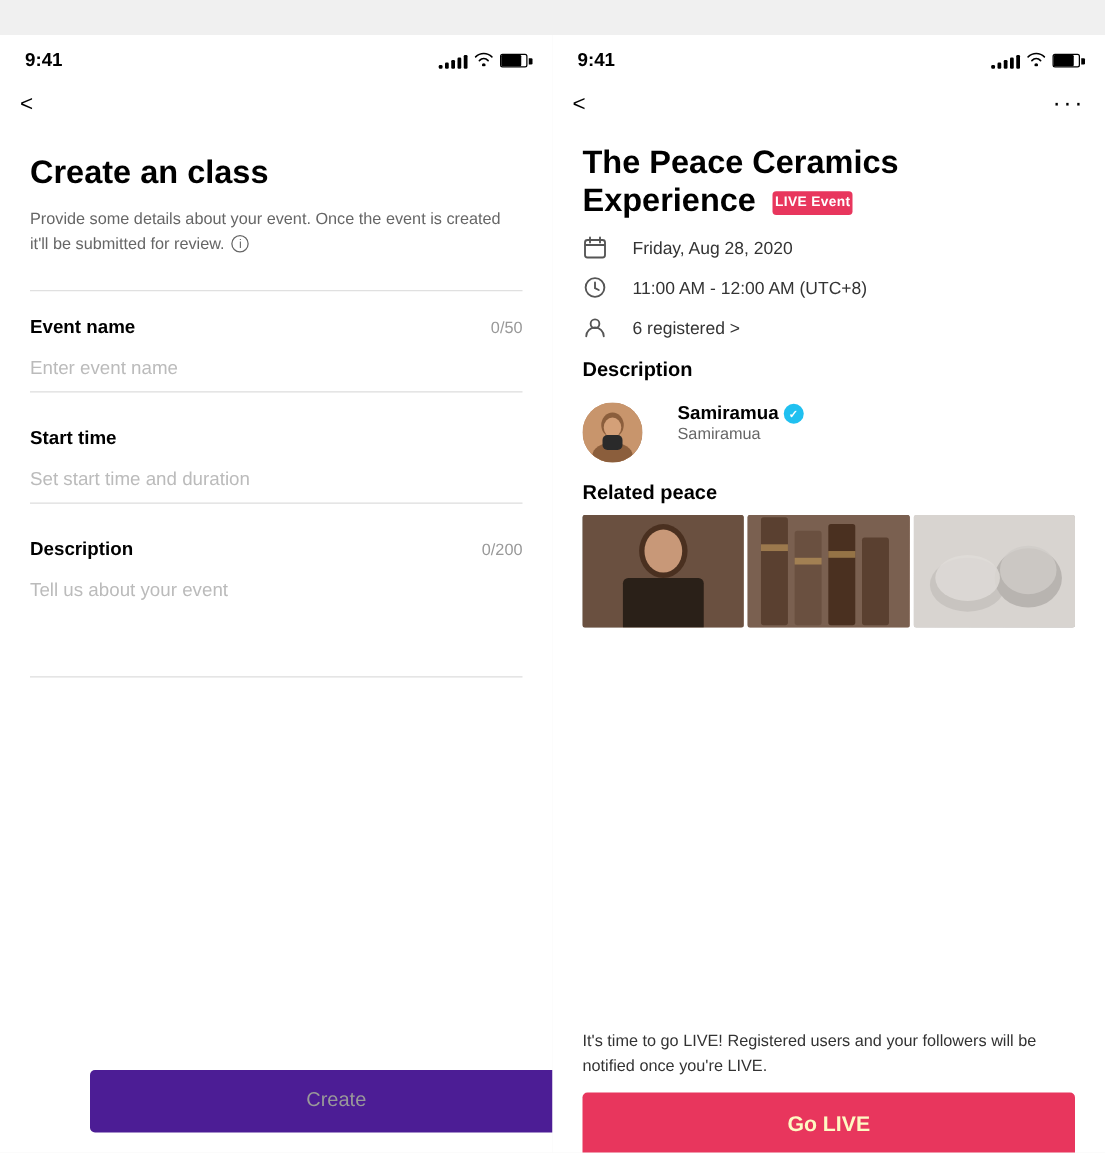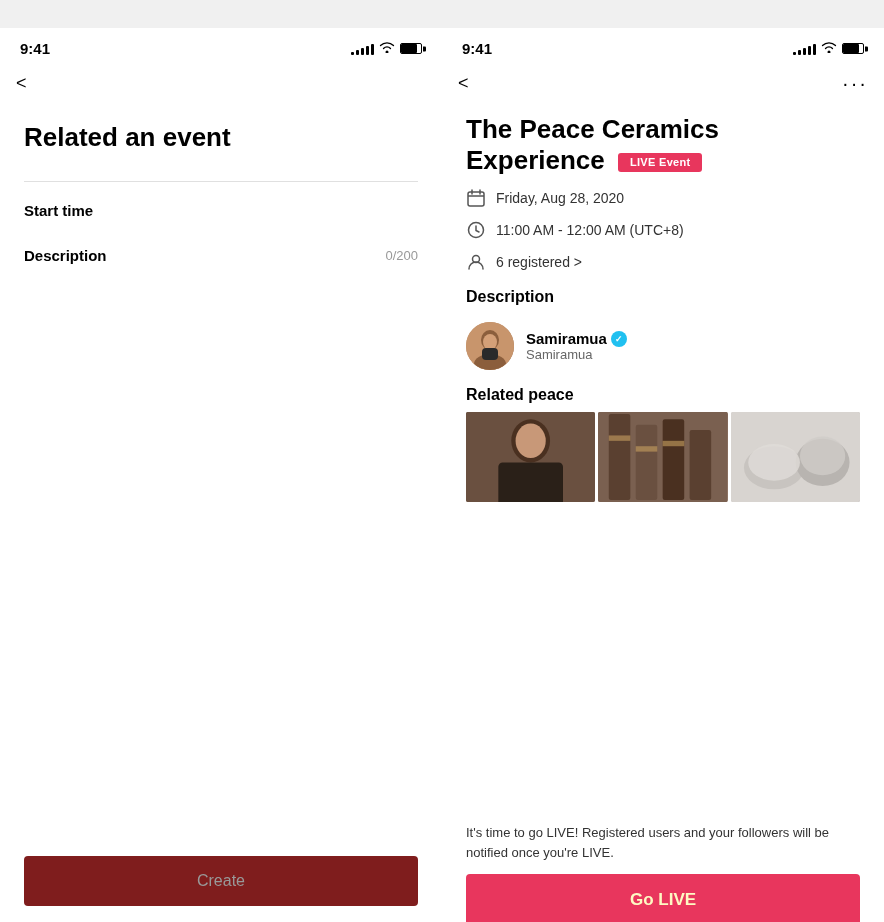--- a/index.html
+++ b/index.html
@@ -180,27 +180,28 @@
       padding-bottom: 60px;
     }
     
     .create-button-container {
       padding: 16px 24px 20px;
       margin-top: auto;
     }
     .create-button {
       width: 100%;
       padding: 16px;
-      background: #7f1d1d;
+      background: #4c1d95;
       border: none;
       border-radius: 4px;
       font-size: 16px;
       font-weight: 500;
       color: #999;
       cursor: pointer;
+      margin-left: 48px;
     }
     .home-indicator {
       width: 120px;
       height: 4px;
       background: #000;
       border-radius: 2px;
       margin: 8px auto 12px;
     }
     
     .detail-screen .content {
@@ -214,30 +215,30 @@
       color: #000;
       line-height: 1.2;
       margin-bottom: 12px;
     }
     .live-badge {
       display: inline-block;
       background: #e8365d;
       color: #fff;
       font-size: 11px;
       font-weight: 700;
-      padding: 3px 12px;
+      padding: 3px 2px;
       border-radius: 3px;
       margin-left: 6px;
       vertical-align: middle;
       letter-spacing: 0.3px;
     }
     .event-info-row {
       display: flex;
       align-items: center;
-      gap: 10px;
+      gap: 20px;
       margin-bottom: 12px;
       color: #333;
       font-size: 14px;
     }
     .event-icon {
       width: 20px;
       height: 20px;
       flex-shrink: 0;
       display: flex;
       align-items: center;
@@ -252,22 +253,22 @@
     .description-text {
       font-size: 14px;
       color: #333;
       line-height: 1.5;
     }
     .hosted-by-section {
       margin-top: 16px;
     }
     .host-row {
       display: flex;
-      align-items: center;
-      gap: 12px;
+      align-items: flex-start;
+      gap: 28px;
       margin-top: 8px;
     }
     .host-avatar {
       width: 48px;
       height: 48px;
       border-radius: 50%;
       background: #c0a080;
       overflow: hidden;
       flex-shrink: 0;
       position: relative;
@@ -394,36 +395,49 @@
           <div class="battery-fill"></div>
         </div>
       </div>
     </div>
 
     <div class="nav-bar">
       <span class="back-button">&lt;</span>
     </div>
 
     <div class="content">
-      <h1 class="page-title">Related an event</h1>
+      <h1 class="page-title">Create an class</h1>
+      <p class="page-subtitle">
+        <span>Provide some details about your event. Once the event is created it'll be submitted for review.</span>
+        <span class="info-icon">i</span>
+      </p>
 
       <div class="form-divider"></div>
 
+      <div class="form-field">
+        <div class="field-header">
+          <span class="field-label">Event name</span>
+          <span class="field-counter">0/50</span>
+        </div>
+        <input class="field-input" type="text" placeholder="Enter event name" style="">
+      </div>
 
       <div class="form-field">
         <div class="field-header">
           <span class="field-label">Start time</span>
         </div>
+        <input class="field-input" type="text" placeholder="Set start time and duration" style="">
       </div>
 
       <div class="form-field description-field">
         <div class="field-header">
           <span class="field-label">Description</span>
           <span class="field-counter">0/200</span>
         </div>
+        <input class="field-input" type="text" placeholder="Tell us about your event" style="">
       </div>
     </div>
 
     <div class="create-button-container">
       <button class="create-button">Create</button>
     </div>
     <div class="home-indicator"></div>
   </div>
 
   <div class="phone-screen detail-screen">

